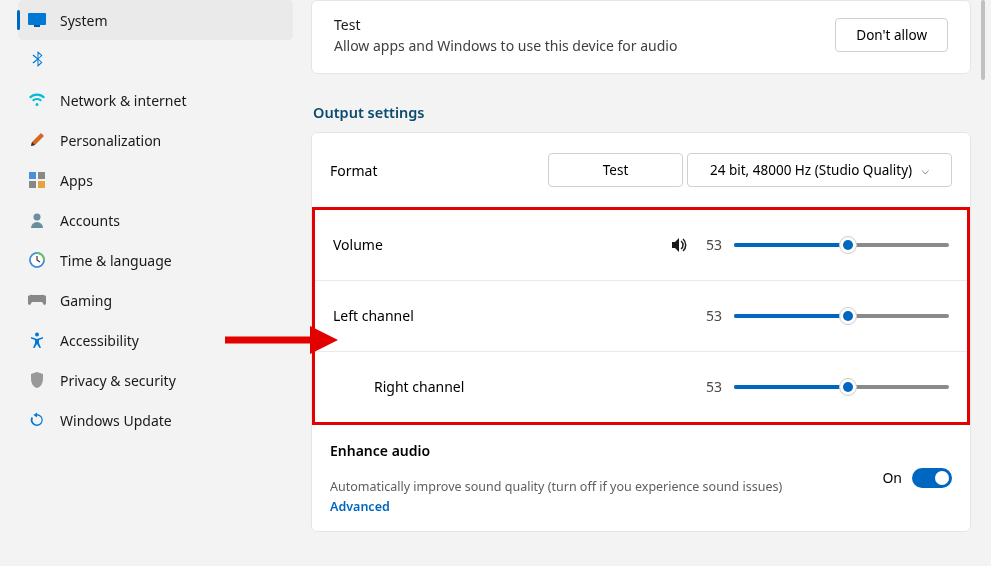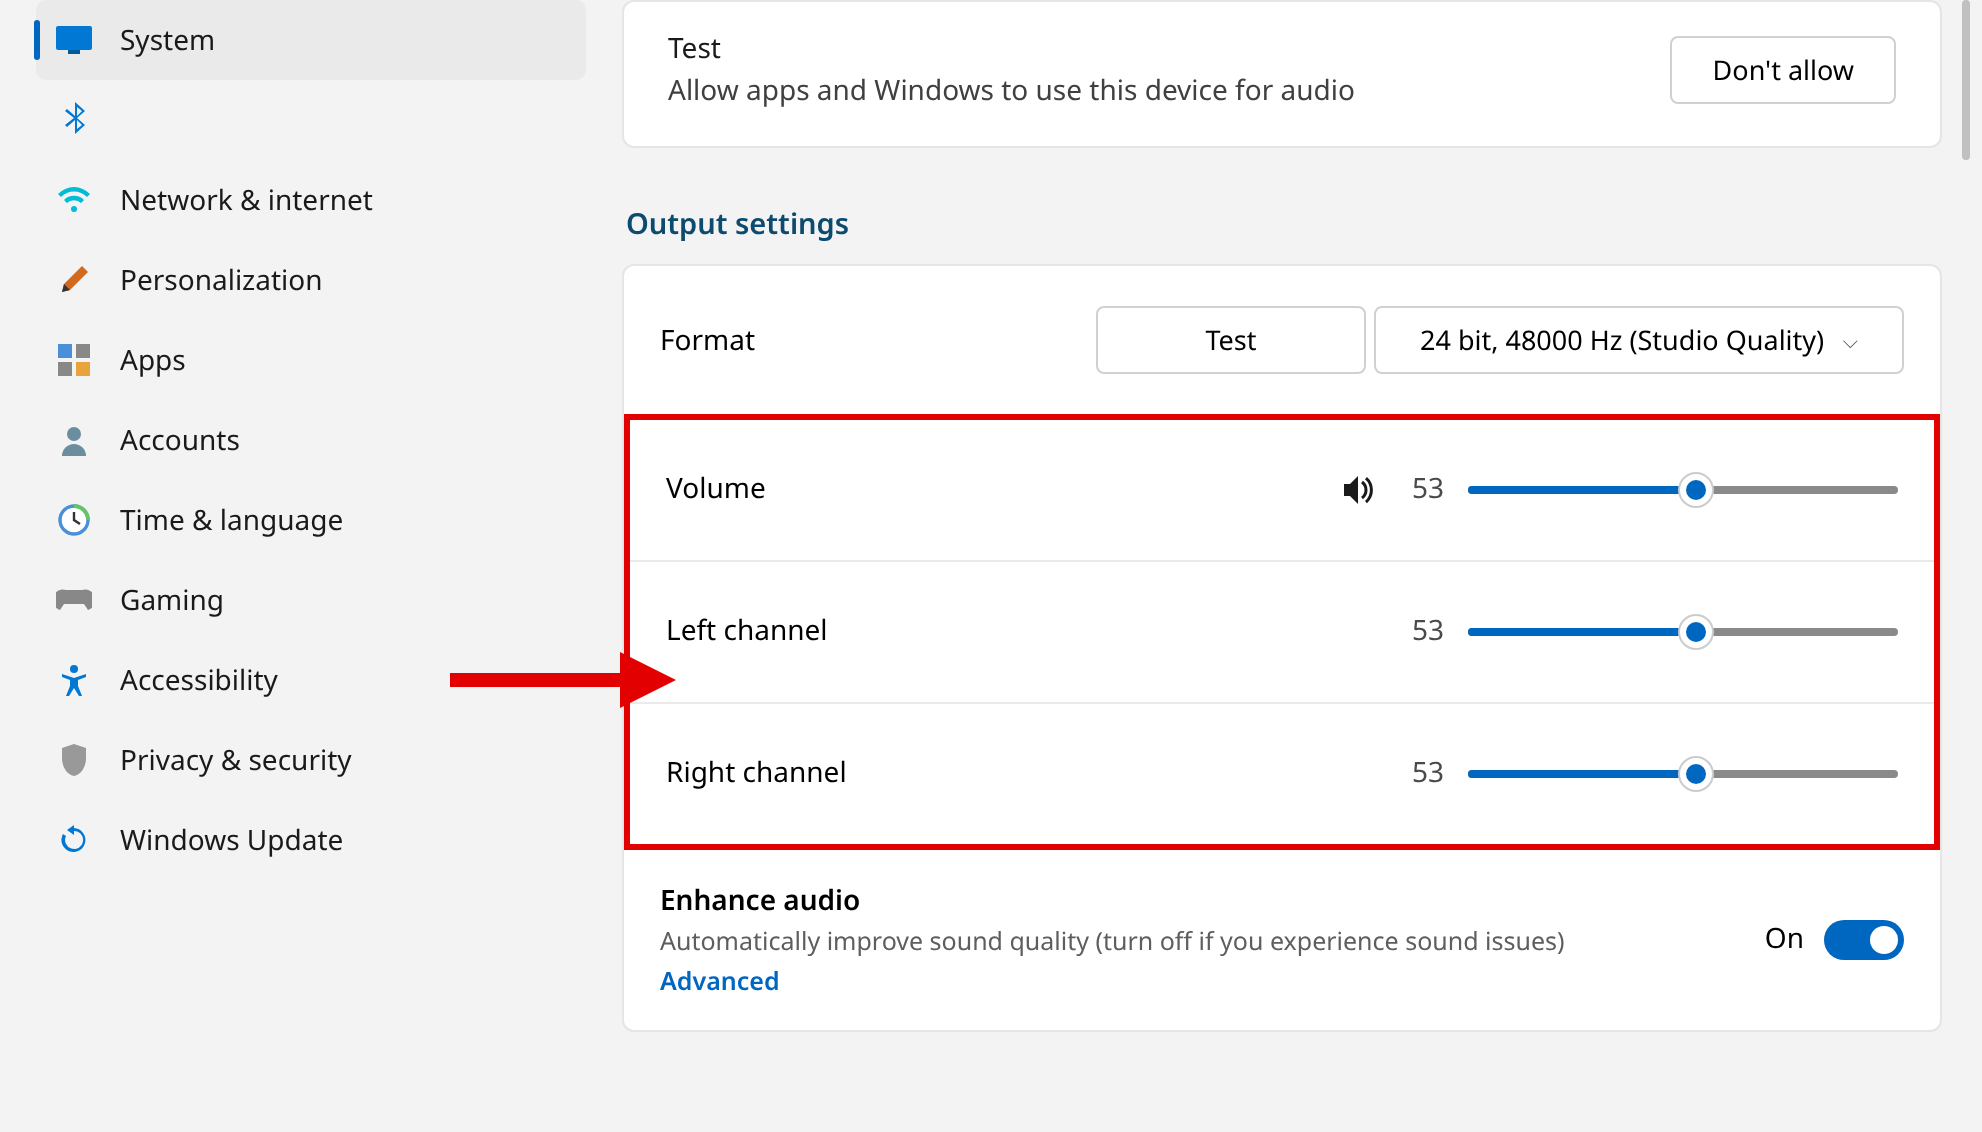--- a/index.html
+++ b/index.html
@@ -137,20 +137,21 @@
     }
     .slider-row {
       display: flex;
       align-items: center;
       padding: 25px 18px 26px 18px;
       border-bottom: 1px solid #eaeaea;
       gap: 12px;
     }
     .slider-row:last-child {
       border-bottom: none;
+      margin-left: 41px;
     }
     .slider-label {
       flex: 1;
       font-size: 14px;
     }
     .vol-icon {
       width: 18px;
       height: 18px;
     }
     .slider-value {
@@ -198,21 +199,21 @@
       padding: 16px 18px;
       justify-content: space-between;
       gap: 20px;
     }
     .enhance-left {
       flex: 1;
     }
     .enhance-title {
       font-size: 14px;
       font-weight: 600;
-      margin-bottom: 2px;
+      margin-bottom: 18px;
     }
     .enhance-sub {
       font-size: 12.5px;
       color: #5e5e5e;
       line-height: 1.4;
     }
     .enhance-advanced {
       font-size: 12.5px;
       color: #0067c0;
       font-weight: 600;

